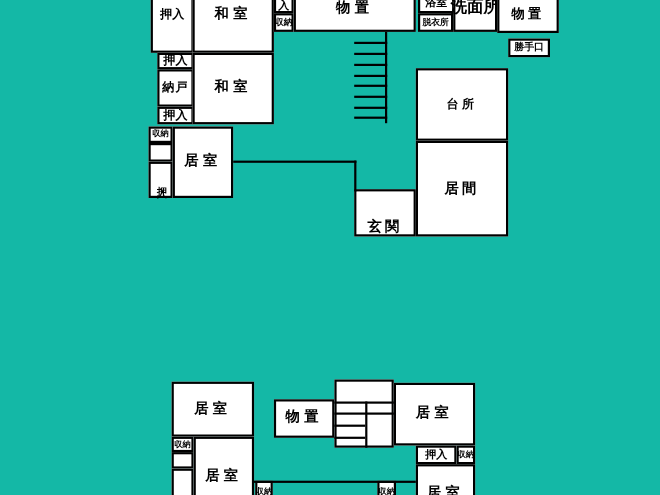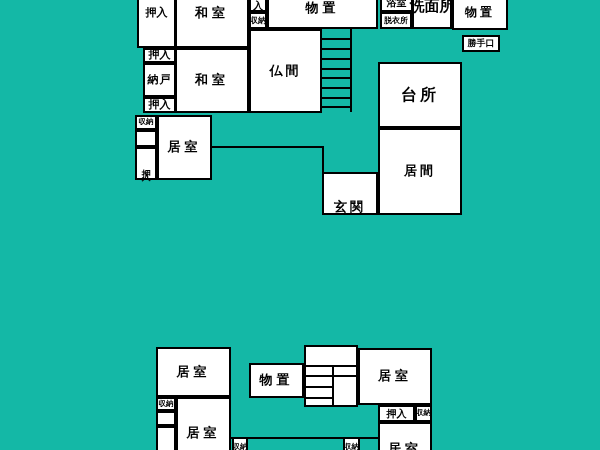--- a/index.html
+++ b/index.html
@@ -59,25 +59,22 @@
       </div>
       <div class="room" style="left: 143px; top: 63px; width: 33px; height: 34px;">
         <span class="label" style="font-size: 11px; letter-spacing: 1px;">納戸</span>
       </div>
       <div class="room" style="left: 143px; top: 97px; width: 33px; height: 16px;">
         <span class="label" style="font-size: 11px;">押入</span>
       </div>
       <div class="room" style="left: 175px; top: 48px; width: 74px; height: 65px;">
         <span class="label" style="font-size: 13px; letter-spacing: 4px;">和室</span>
       </div>
-      <div class="room" style="left: 249px; top: 29px; width: 73px; height: 84px;">
-        <span class="label" style="font-size: 13px; letter-spacing: 3px;">仏間</span>
-      </div>
       <div class="room" style="left: 378px; top: 62px; width: 84px; height: 66px;">
-        <span class="label" style="font-size: 16px; letter-spacing: 3px;">台所</span>
+        <span class="label" style="font-size: 11px; letter-spacing: 3px;">台所</span>
       </div>
       <div class="room" style="left: 378px; top: 128px; width: 84px; height: 87px;">
         <span class="label" style="font-size: 13px; letter-spacing: 3px; font-family: Liberation Serif, serif;">居間</span>
       </div>
       <div class="room" style="left: 322px; top: 172px; width: 56px; height: 43px;">
         <span class="label" style="font-size: 13px; letter-spacing: 3px; margin-top: 28px;">玄関</span>
       </div>
       <div class="room" style="left: 135px; top: 115px; width: 22px; height: 15px;">
         <span class="label" style="font-size: 7.5px;">収納</span>
       </div>

